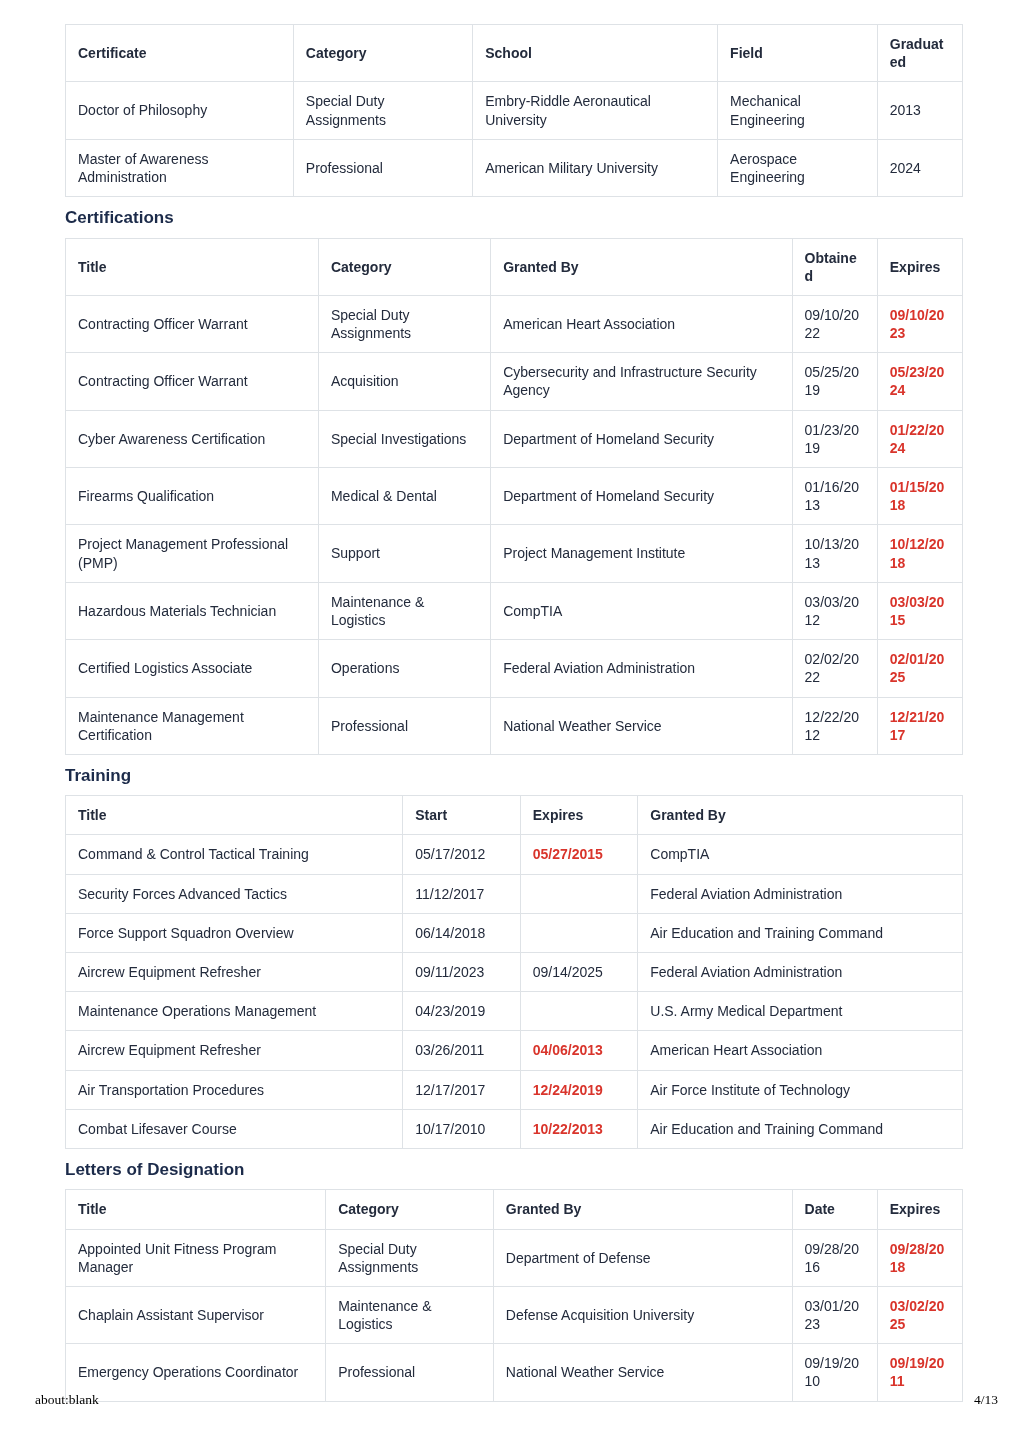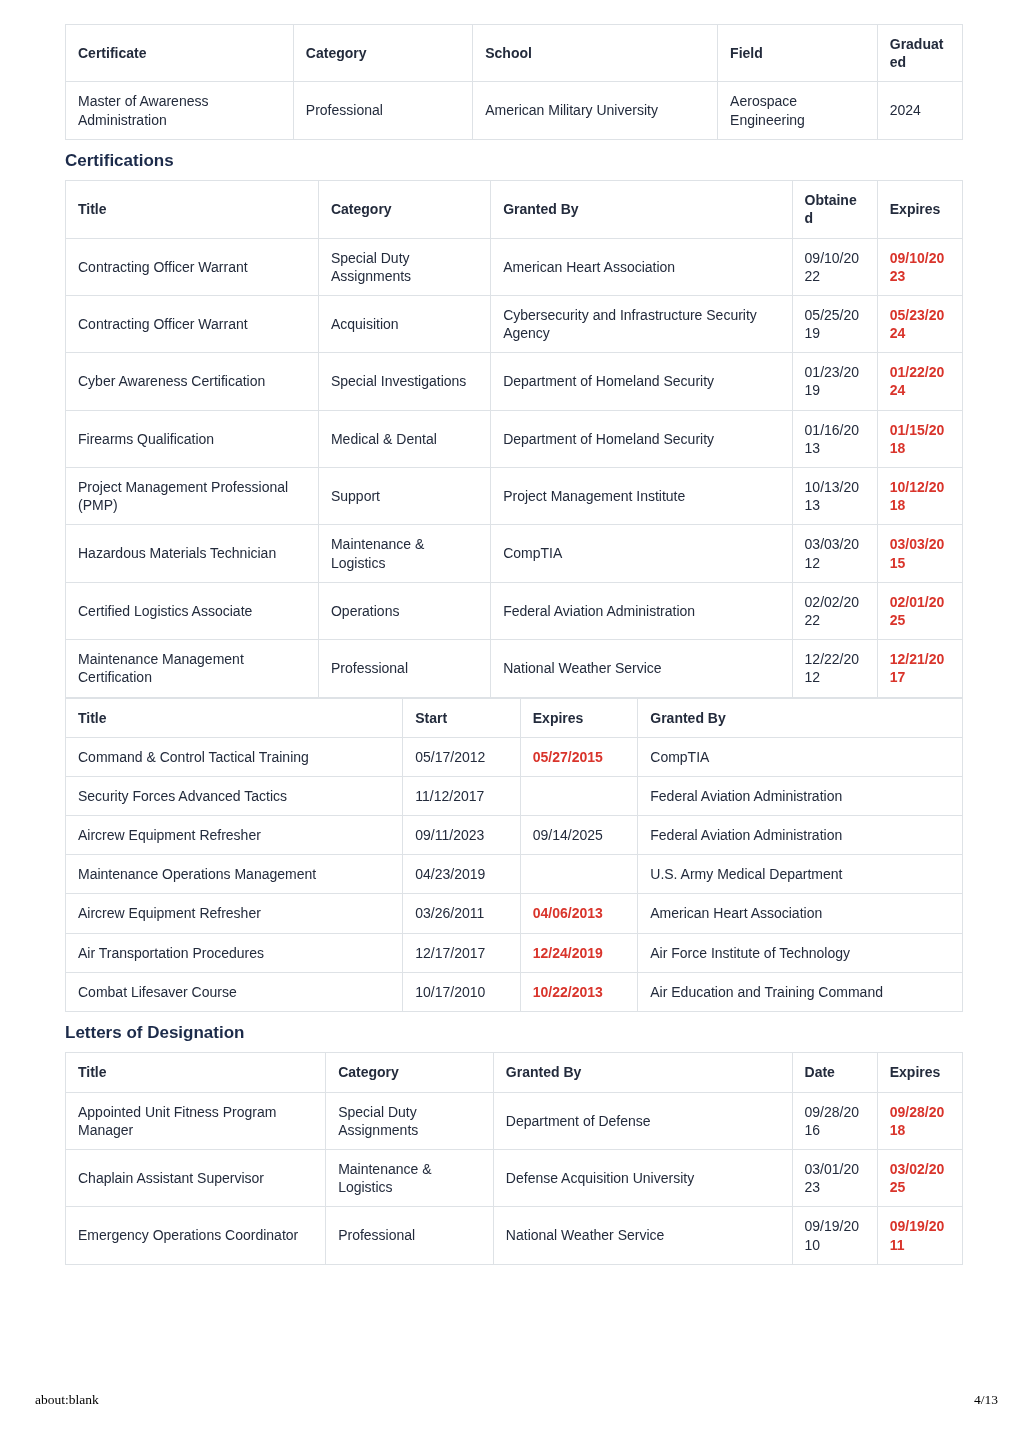--- a/index.html
+++ b/index.html
@@ -51,20 +51,27 @@
         <tr>
           <th>Certificate</th>
           <th>Category</th>
           <th>School</th>
           <th>Field</th>
           <th>Graduated</th>
         </tr>
       </thead>
       <tbody>
         <tr>
+          <td>Doctor of Philosophy</td>
+          <td>Special Duty Assignments</td>
+          <td>Embry-Riddle Aeronautical University</td>
+          <td>Mechanical Engineering</td>
+          <td>2013</td>
+        </tr>
+        <tr>
           <td>Master of Awareness Administration</td>
           <td>Professional</td>
           <td>American Military University</td>
           <td>Aerospace Engineering</td>
           <td>2024</td>
         </tr>
       </tbody>
     </table>
 
   <h2 class="section-heading">Certifications</h2>
@@ -138,20 +145,21 @@
         <tr>
           <td>Maintenance Management Certification</td>
           <td>Professional</td>
           <td>National Weather Service</td>
           <td>12/22/2012</td>
           <td class="expired">12/21/2017</td>
         </tr>
       </tbody>
     </table>
 
+  <h2 class="section-heading">Training</h2>
   <table>
       <colgroup>
         <col style="width: 37.6%;">
         <col style="width: 13.1%;">
         <col style="width: 13.1%;">
         <col style="width: 36.2%;">
       </colgroup>
       <thead>
         <tr>
           <th>Title</th>
@@ -165,20 +173,26 @@
           <td>Command &amp; Control Tactical Training</td>
           <td>05/17/2012</td>
           <td class="expired">05/27/2015</td>
           <td>CompTIA</td>
         </tr>
         <tr>
           <td>Security Forces Advanced Tactics</td>
           <td>11/12/2017</td>
           <td></td>
           <td>Federal Aviation Administration</td>
+        </tr>
+        <tr>
+          <td>Force Support Squadron Overview</td>
+          <td>06/14/2018</td>
+          <td></td>
+          <td>Air Education and Training Command</td>
         </tr>
         <tr>
           <td>Aircrew Equipment Refresher</td>
           <td>09/11/2023</td>
           <td>09/14/2025</td>
           <td>Federal Aviation Administration</td>
         </tr>
         <tr>
           <td>Maintenance Operations Management</td>
           <td>04/23/2019</td>

